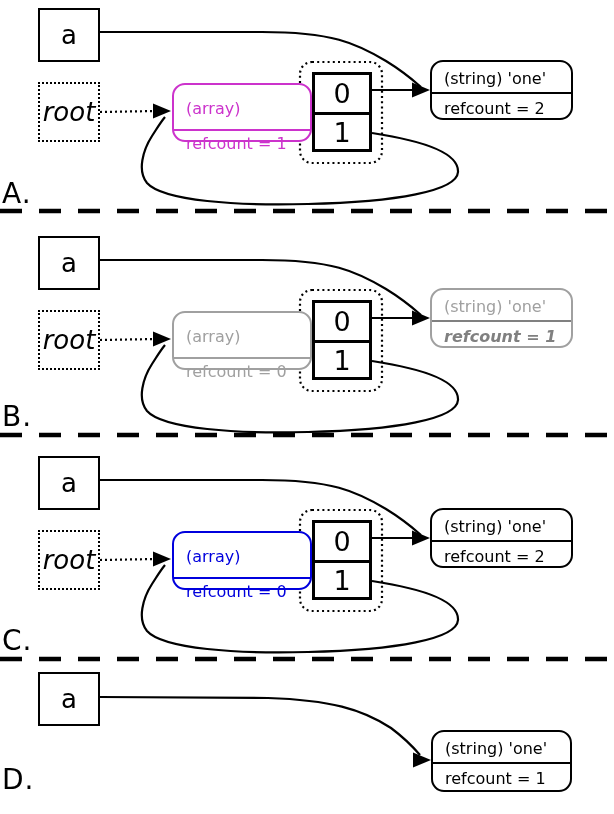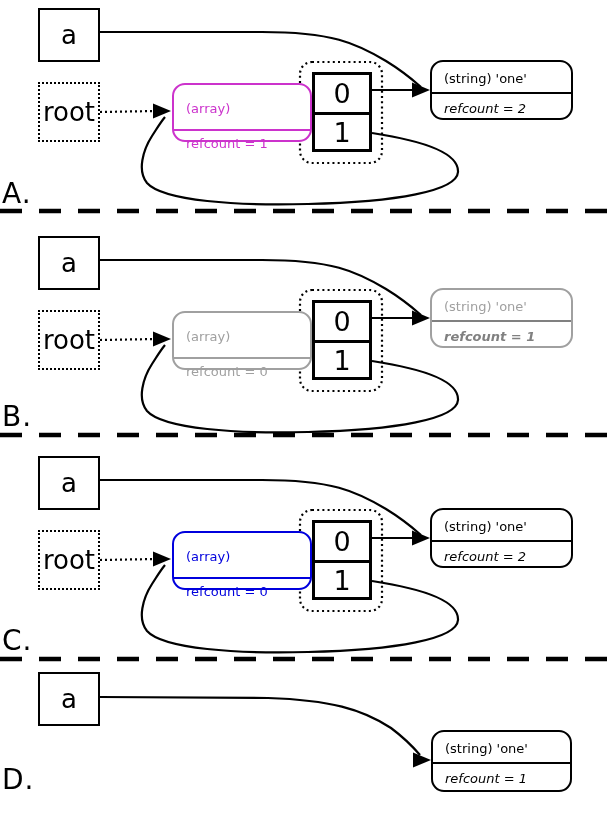--- a/index.html
+++ b/index.html
@@ -5,28 +5,28 @@
   html,body{margin:0;padding:0;background:#fff;}
   body{width:614px;height:814px;position:relative;overflow:hidden;
        font-family:"DejaVu Sans","Liberation Sans",sans-serif;color:#000;}
   #stage{position:absolute;left:0;top:0;width:614px;height:814px;}
   svg.wires{position:absolute;left:0;top:0;z-index:1;}
   .panel{position:absolute;left:0;width:614px;z-index:2;}
   .sqbox{position:absolute;box-sizing:border-box;background:#fff;
          border:2.5px solid #000;display:flex;align-items:center;justify-content:center;
          font-size:26px;}
   .dotted{border:2px dotted #000;}
-  .italic{}
+  .italic{font-style:italic;}
   .rbox{position:absolute;box-sizing:border-box;background:#fff;
-        border:2.5px solid currentColor;border-radius:13px;font-size:13px;}
+        border:2.5px solid currentColor;border-radius:13px;font-size:16px;}
   .rbox .row1{box-sizing:border-box;height:44px;display:flex;align-items:center;padding:2px 0 0 12px;}
   .rbox .row2{box-sizing:border-box;border-top:2px solid currentColor;height:27px;
               display:flex;align-items:center;padding:0 0 0 12px;}
   .strbox .row1{height:30px;}
-  .strbox .row2{height:31px;font-style:italic;}
+  .strbox .row2{height:31px;}
   .cellbox{position:absolute;box-sizing:border-box;background:#fff;border:3px solid #000;
            width:60px;height:80px;}
   .cell{box-sizing:border-box;height:37px;display:flex;align-items:center;justify-content:center;
         font-size:27px;}
   .cell+.cell{border-top:3px solid #000;height:37px;}
   .plabel{position:absolute;left:2px;font-size:28px;letter-spacing:1px;}
   .bi{font-weight:bold;font-style:italic;}
 </style>
 </head>
 <body>

